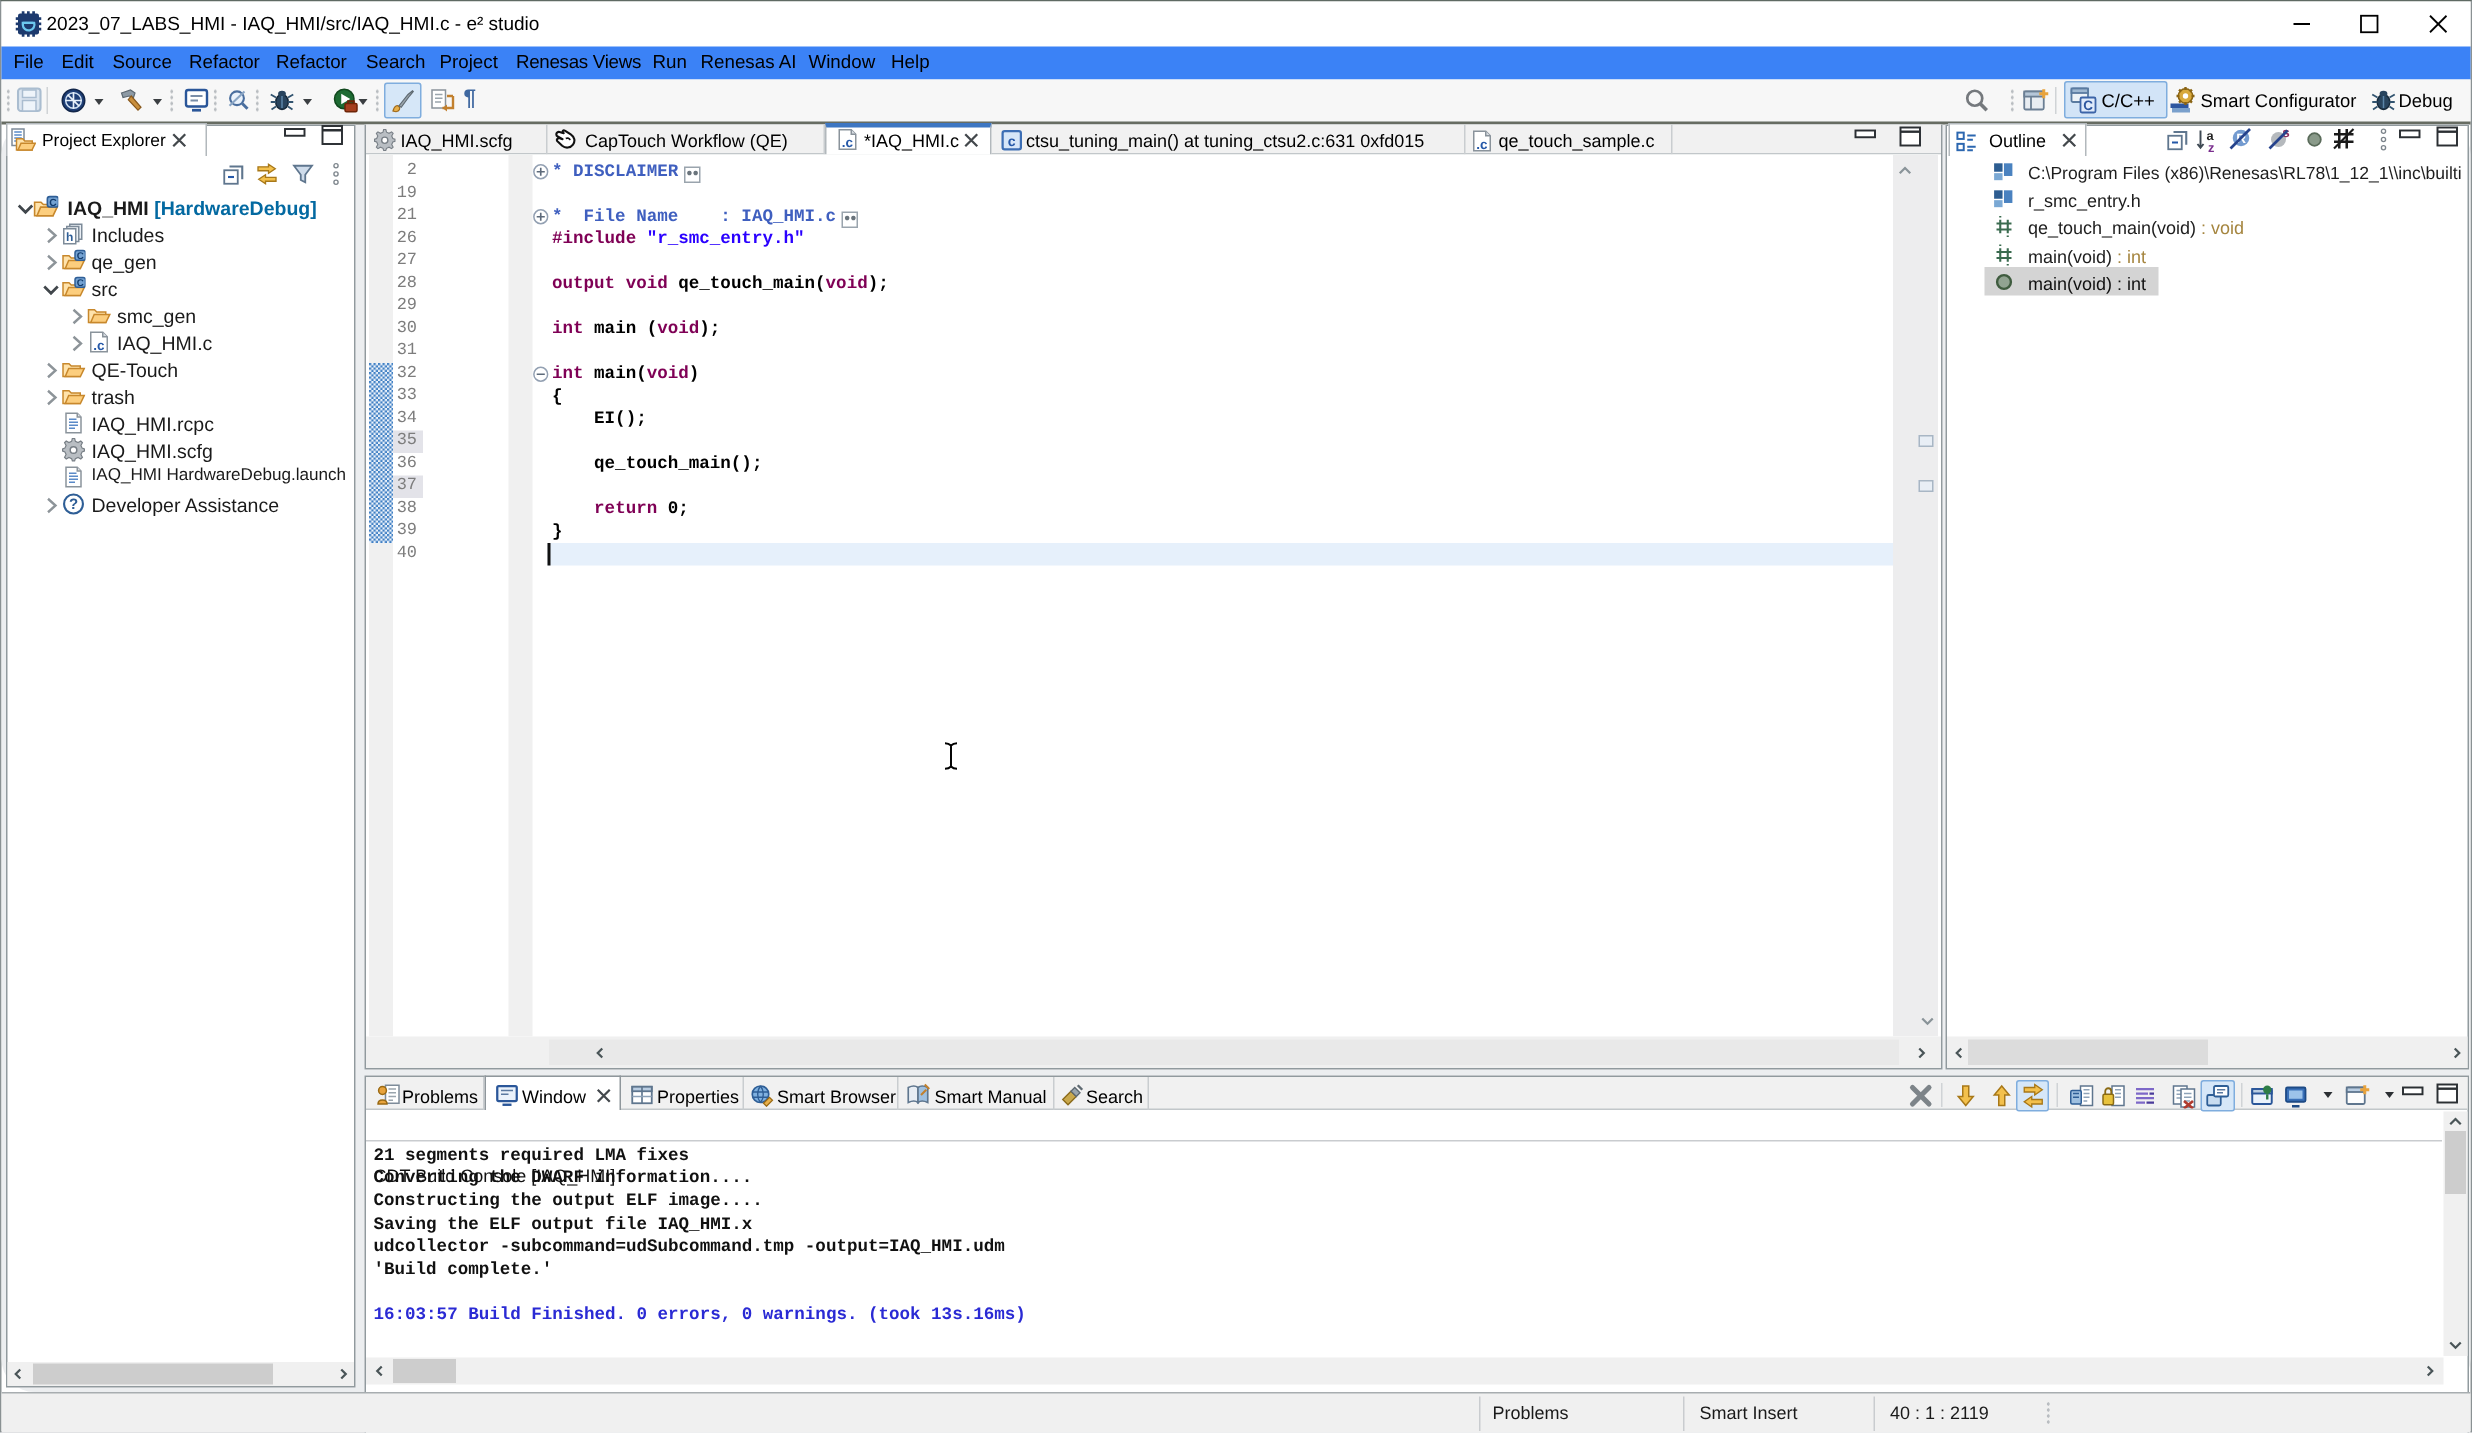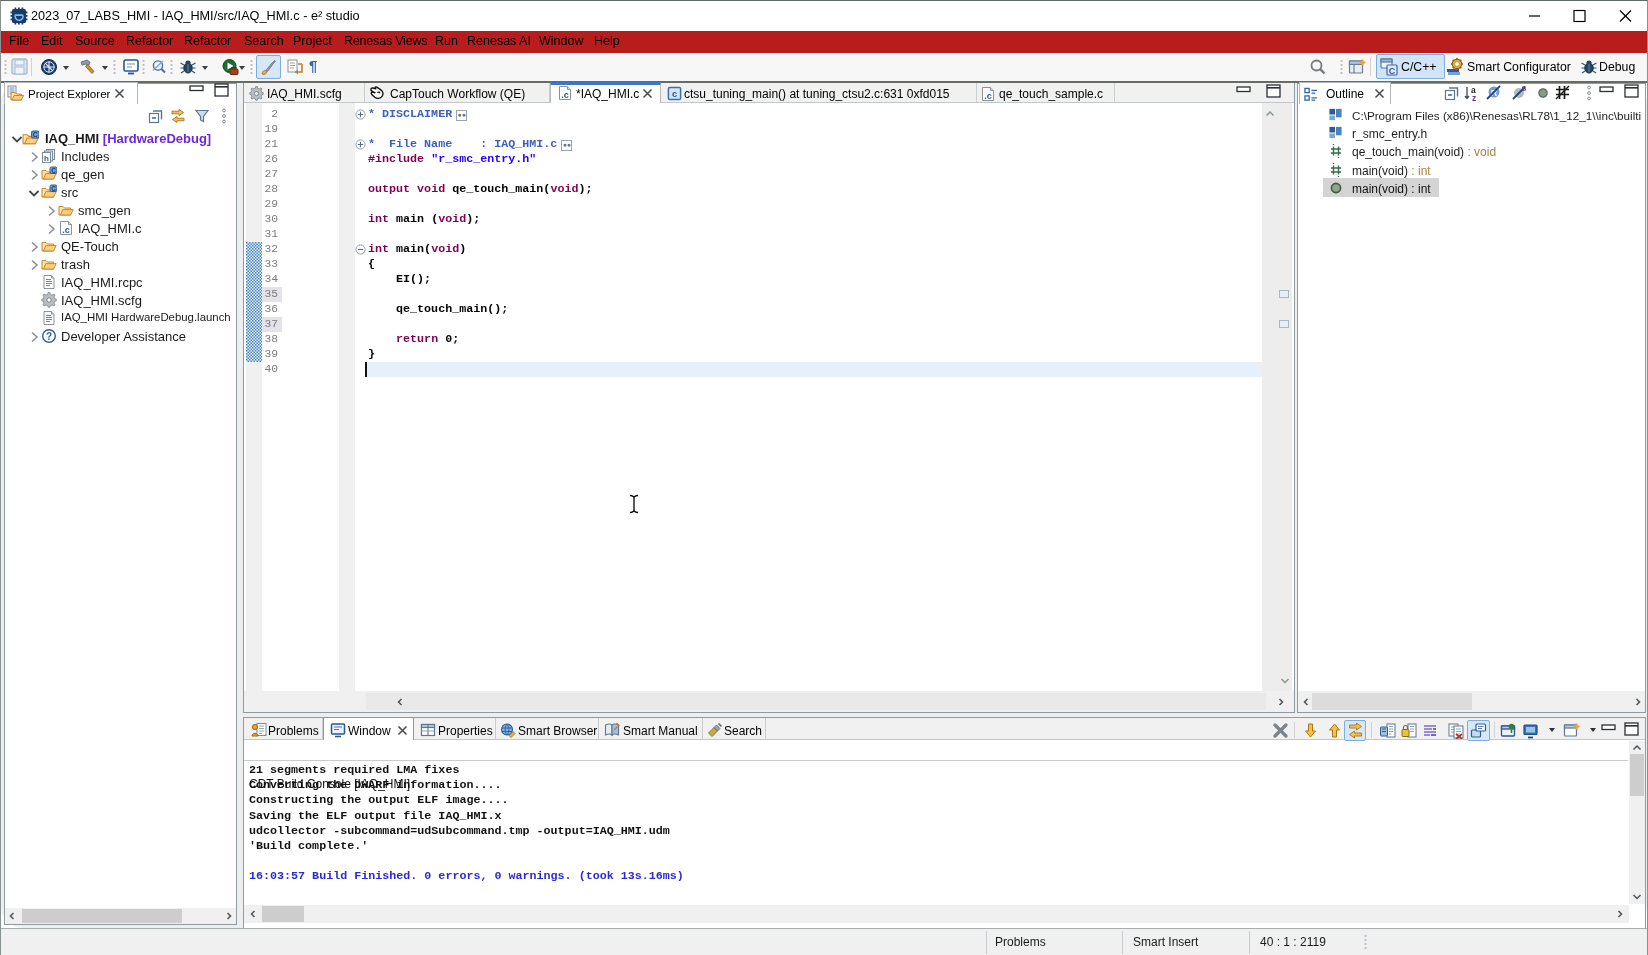--- a/index.html
+++ b/index.html
@@ -4,21 +4,21 @@
 <style>
   * { margin:0; padding:0; box-sizing:border-box; }
   html,body { width:1648px; height:955px; overflow:hidden; }
   body { font-family:"Liberation Sans",sans-serif; background:#fff; position:relative; }
   #win { position:absolute; left:0; top:0; width:1648px; height:955px; background:#fff; border:1px solid #8a9193; border-top:1px solid #5f6a63; }
   .abs { position:absolute; }
   
   #titlebar { position:absolute; left:0; top:0; width:1646px; height:30px; background:#fff; }
   #title-text { position:absolute; left:30px; top:8px; font-size:12.7px; color:#000; }
   
-  #menubar { position:absolute; left:0; top:30px; width:1646px; height:22px; background:#b91c1c; font-size:12.5px; color:#000; }
+  #menubar { position:absolute; left:0; top:30px; width:1646px; height:22px; background:#3b82f6; font-size:12.5px; color:#000; }
   #menubar span { position:absolute; top:3px; white-space:nowrap; }
   #ptree span { white-space:nowrap; }
   
   #toolbar { position:absolute; left:0; top:52px; width:1646px; height:28px; background:#f7f7f7; }
   .tbsep { position:absolute; top:5px; width:1px; height:18px; background:#d0d3d6; }
   .tbdots { position:absolute; top:6px; width:3px; height:16px;
      background-image:radial-gradient(circle,#b9bdc1 1px,transparent 1.2px); background-size:3px 4px; }
   .darr { position:absolute; width:0; height:0; border-left:3.5px solid transparent; border-right:3.5px solid transparent; border-top:4px solid #3b3f42; top:13px; }
   
   #main { position:absolute; left:0; top:80px; width:1646px; height:847px; background:#eceef0;border-radius:22px; }
@@ -348,21 +348,21 @@
         <use href="#vdots"></use>
       </svg>
 
   <div id="ptree" style="position:absolute;left:0;top:0;width:233px;font-size:13px;color:#1a1a1a">
     <svg class="abs" style="left:8px;top:50px" width="16" height="16">
           <use href="#chevD"></use>
         </svg>
     <svg class="abs" style="left:21px;top:49px" width="17" height="17">
           <use href="#folderC"></use>
         </svg>
-    <span class="abs" style="left:44px;top:50px;font-weight:bold">IAQ_HMI <span style="color:#6d28d9">[HardwareDebug]</span></span>
+    <span class="abs" style="left:44px;top:50px;font-weight:bold">IAQ_HMI <span style="color:#0369a1">[HardwareDebug]</span></span>
     <svg class="abs" style="left:25px;top:68px" width="16" height="16">
           <use href="#chevR"></use>
         </svg>
     <svg class="abs" style="left:40px;top:67px" width="16" height="16">
           <use href="#includes"></use>
         </svg>
     <span class="abs" style="left:60px;top:68px">Includes</span>
     <svg class="abs" style="left:25px;top:86px" width="16" height="16">
           <use href="#chevR"></use>
         </svg>

